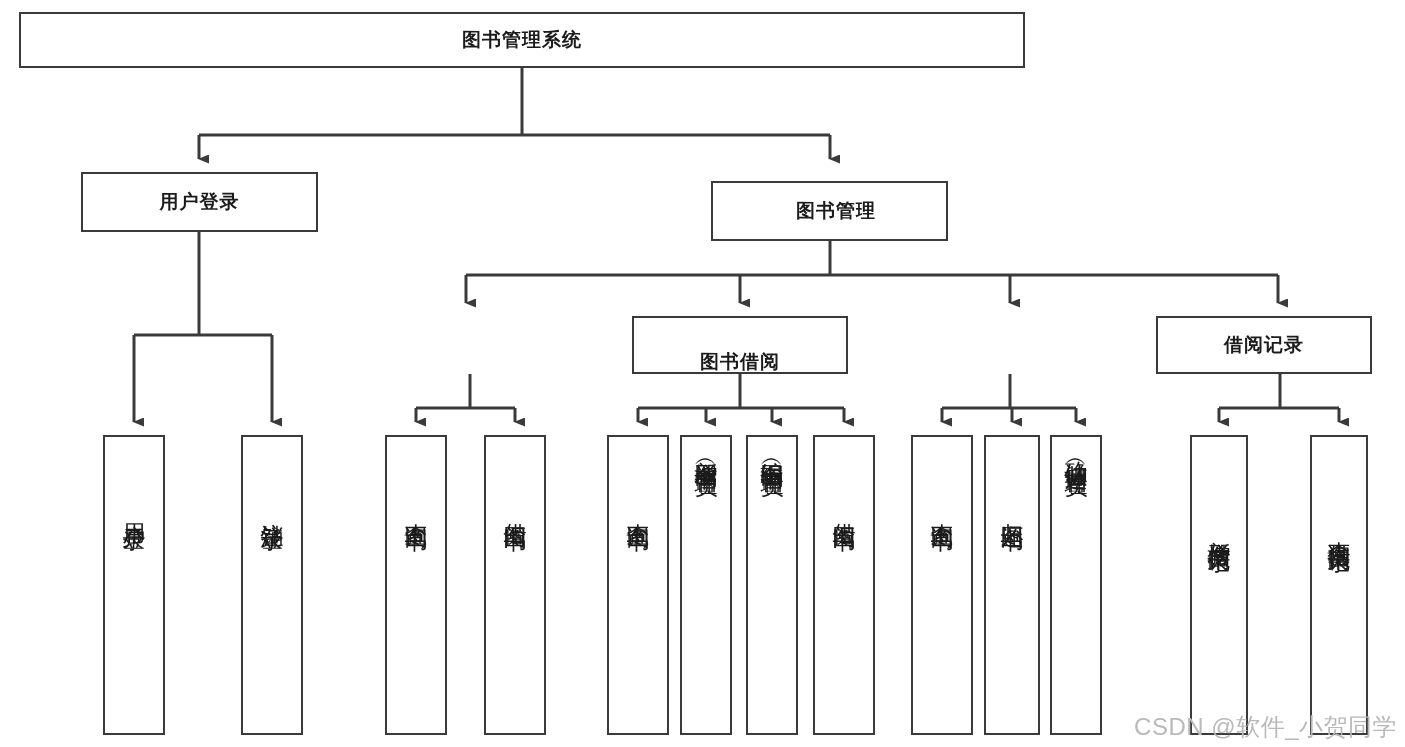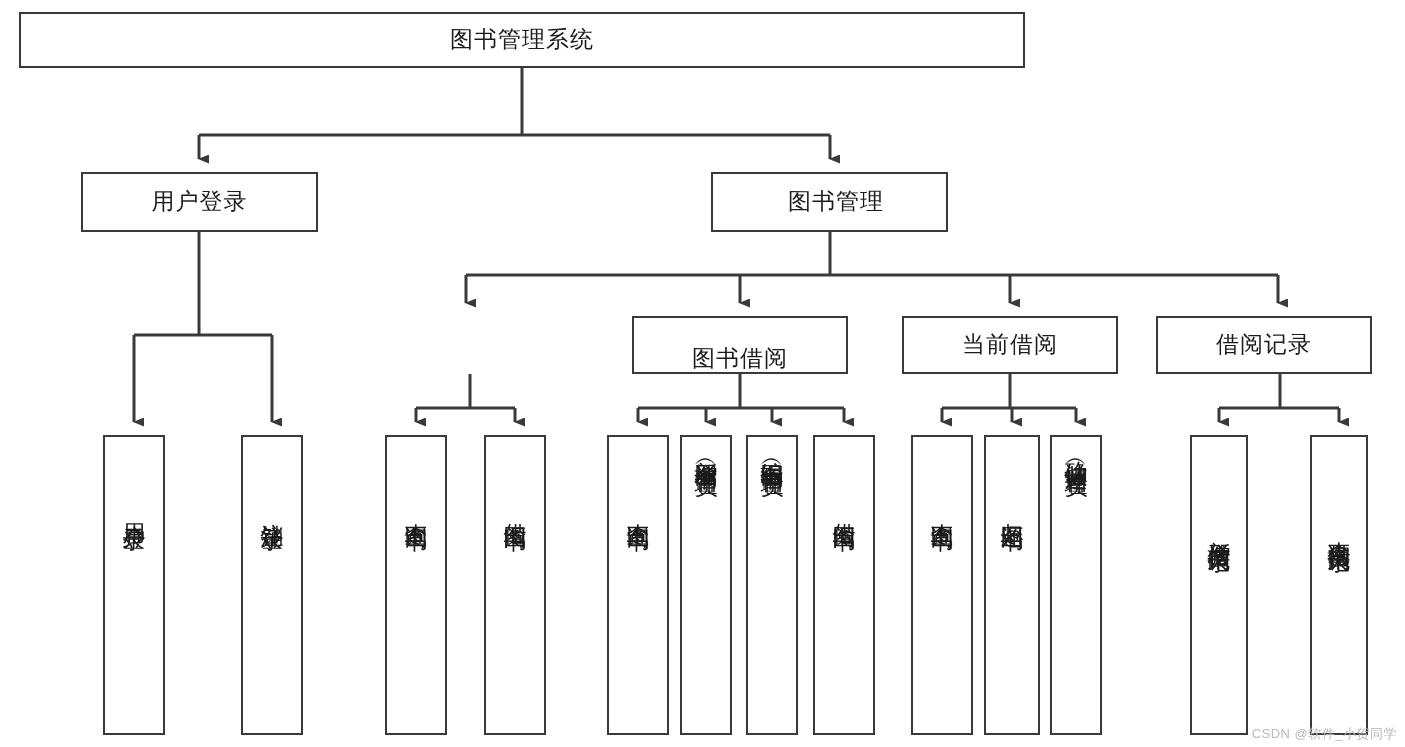--- a/index.html
+++ b/index.html
@@ -38,22 +38,23 @@
     justify-content: center;
     color: #1b1b1b;
   }
   .node-label {
     display: block;
     text-align: center;
     line-height: 1.12;
     white-space: pre-line;
   }
   .horiz .node-label {
-    font-size: 23px;
+    font-size: 19px;
     letter-spacing: 1px;
+    font-weight: bold;
   }
   .vert {
     align-items: flex-start;
     padding-top: 6px;
   }
   .vert .node-label {
     writing-mode: vertical-rl;
     text-orientation: upright;
     font-size: 23px;
     letter-spacing: 2px;
@@ -63,21 +64,21 @@
   .vert.mid .node-label {
     margin-top: 62px;
   }
   .vert.midshort .node-label {
     margin-top: 80px;
   }
   #watermark {
     position: absolute;
     right: 8px;
     bottom: 4px;
-    font-size: 13px;
+    font-size: 24px;
     color: #b9b9b9;
     letter-spacing: 0.5px;
     white-space: nowrap;
   }
 </style>
 </head>
 <body>
 
 <div id="diagram-root">
 
@@ -132,32 +133,29 @@
   </svg>
 
   <div class="node horiz" style="left:19px; top:12px; width:1006px; height:56px;">
     <span class="node-label">图书管理系统</span>
   </div>
 
   <div class="node horiz" style="left:81px; top:172px; width:237px; height:60px;">
     <span class="node-label">用户登录</span>
   </div>
 
-  <div class="node horiz" style="left:711px; top:172px; width:237px; height:60px;padding-left:13px;">
+  <div class="node horiz" style="left:711px; top:181px; width:237px; height:60px;padding-left:13px;">
     <span class="node-label">图书管理</span>
   </div>
 
 
   <div class="node horiz" style="left:632px; top:316px; width:216px; height:58px;align-items:flex-end;">
     <span class="node-label">图书借阅</span>
   </div>
 
-  <div class="node horiz" style="left:902px; top:316px; width:216px; height:58px;">
-    <span class="node-label">当前借阅</span>
-  </div>
 
   <div class="node horiz" style="left:1156px; top:316px; width:216px; height:58px;">
     <span class="node-label">借阅记录</span>
   </div>
 
   <div class="node vert mid" style="left:103px; top:435px; width:62px; height:300px;">
     <span class="node-label">用户登录</span>
   </div>
 
   <div class="node vert mid" style="left:241px; top:435px; width:62px; height:300px;">

